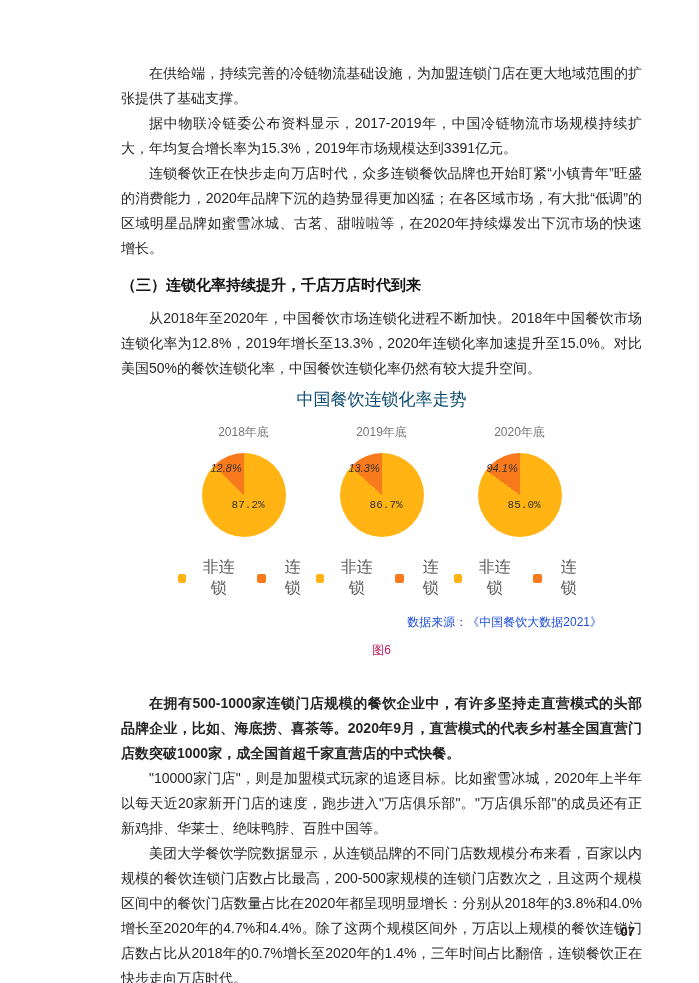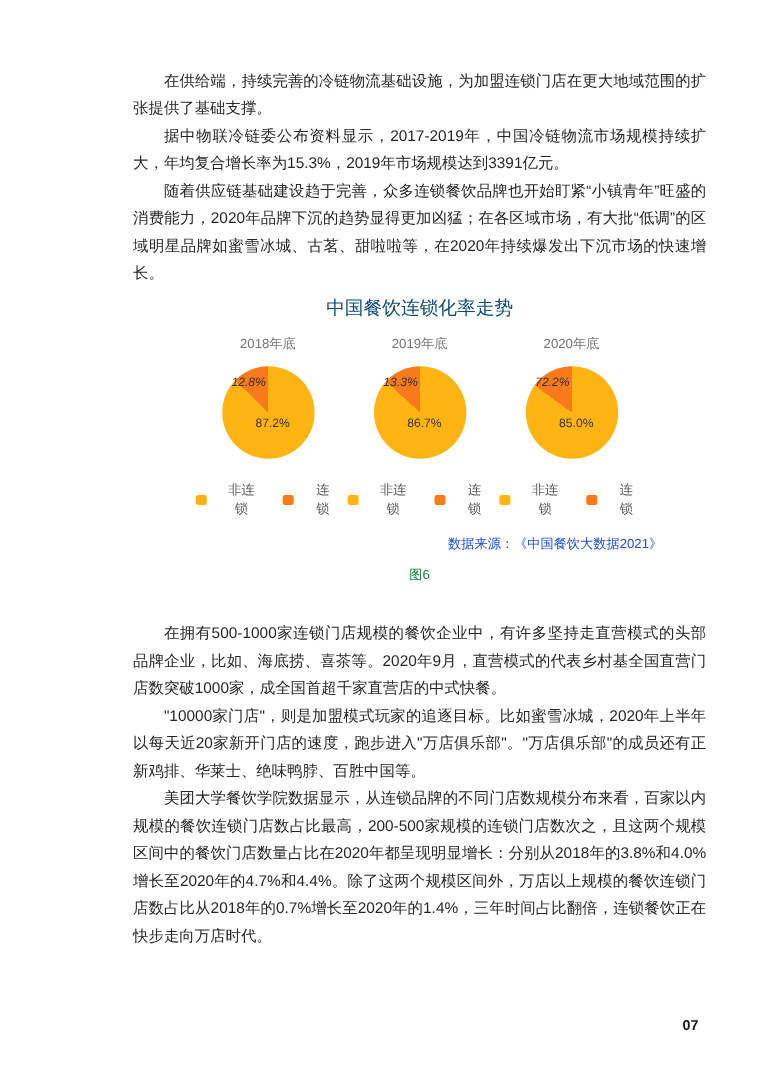--- a/index.html
+++ b/index.html
@@ -58,68 +58,70 @@
     margin: 0 auto;
   }
   .pie { width: 84px; height: 84px; border-radius: 50%; }
   .pie-lbl {
     position: absolute;
     font-size: 11px;
     color: #333333;
     white-space: nowrap;
   }
   .pie-lbl-chain { left: 9px; top: 9px; font-style: italic; }
-  .pie-lbl-nonchain { left: 50%; top: 46px; transform: translateX(-36%); }
+  .pie-lbl-nonchain { left: 50%; top: 46px; transform: translateX(-36%); font-family: Liberation Mono, monospace; }
   .legend-row {
     margin-top: 20px;
     display: flex;
     align-items: center;
     justify-content: center;
     gap: 16px;
-    font-size: 12px;
+    font-size: 16px;
     color: #595959;
   }
   .legend-swatch {
     display: inline-block;
     width: 13px; height: 9px;
     border-radius: 2px;
   }
   .legend-label { margin-right: 6px; }
   .chart-source {
     margin-top: 15px;
     text-align: right;
     padding-right: 40px;
     font-size: 12px;
     color: #1d4ed8;
   }
   .chart-caption {
     margin-top: 11px;
     text-align: center;
     font-size: 12px;
-    color: #15803d;
+    color: #be185d;
   }
-  .after-chart { margin-top: 32px !important; }
+  .after-chart { margin-top: 32px !important; font-weight: bold; }
   .page-number {
     position: absolute;
     right: 64px; bottom: 44px;
     font-size: 13px;
     font-weight: bold;
     color: #1c1410;
     margin-top: 48px;
   }
 </style>
 </head>
 <body>
 
 <div class="content">
   <p>在供给端，持续完善的冷链物流基础设施，为加盟连锁门店在更大地域范围的扩张提供了基础支撑。</p>
   <p>据中物联冷链委公布资料显示，2017-2019年，中国冷链物流市场规模持续扩大，年均复合增长率为15.3%，2019年市场规模达到3391亿元。</p>
-  <p>随着供应链基础建设趋于完善，众多连锁餐饮品牌也开始盯紧“小镇青年”旺盛的消费能力，2020年品牌下沉的趋势显得更加凶猛；在各区域市场，有大批“低调”的区域明星品牌如蜜雪冰城、古茗、甜啦啦等，在2020年持续爆发出下沉市场的快速增长。</p>
+  <p>连锁餐饮正在快步走向万店时代，众多连锁餐饮品牌也开始盯紧“小镇青年”旺盛的消费能力，2020年品牌下沉的趋势显得更加凶猛；在各区域市场，有大批“低调”的区域明星品牌如蜜雪冰城、古茗、甜啦啦等，在2020年持续爆发出下沉市场的快速增长。</p>
 
+  <div class="section-heading">（三）连锁化率持续提升，千店万店时代到来</div>
 
+  <p>从2018年至2020年，中国餐饮市场连锁化进程不断加快。2018年中国餐饮市场连锁化率为12.8%，2019年增长至13.3%，2020年连锁化率加速提升至15.0%。对比美国50%的餐饮连锁化率，中国餐饮连锁化率仍然有较大提升空间。</p>
 
   <div class="chart-block">
     <div class="chart-title">中国餐饮连锁化率走势</div>
 
     <div class="pies-row">
 
       <div class="pie-col">
         <div class="pie-year">2018年底</div>
         <div class="pie-wrap">
           <div class="pie" style="background: conic-gradient(rgb(255, 180, 20) 0deg, rgb(255, 180, 20) 313.92deg, rgb(248, 122, 29) 313.92deg, rgb(248, 122, 29) 360deg);"></div>
@@ -146,21 +148,21 @@
           <span class="legend-label">非连锁</span>
           <span class="legend-swatch" style="background: rgb(248, 122, 29);"></span>
           <span class="legend-label">连锁</span>
         </div>
       </div>
 
       <div class="pie-col">
         <div class="pie-year">2020年底</div>
         <div class="pie-wrap">
           <div class="pie" style="background: conic-gradient(rgb(255, 180, 20) 0deg, rgb(255, 180, 20) 306deg, rgb(248, 122, 29) 306deg, rgb(248, 122, 29) 360deg);"></div>
-          <span class="pie-lbl pie-lbl-chain">72.2%</span>
+          <span class="pie-lbl pie-lbl-chain">94.1%</span>
           <span class="pie-lbl pie-lbl-nonchain">85.0%</span>
         </div>
         <div class="legend-row">
           <span class="legend-swatch" style="background: rgb(255, 180, 20);"></span>
           <span class="legend-label">非连锁</span>
           <span class="legend-swatch" style="background: rgb(248, 122, 29);"></span>
           <span class="legend-label">连锁</span>
         </div>
       </div>
 

